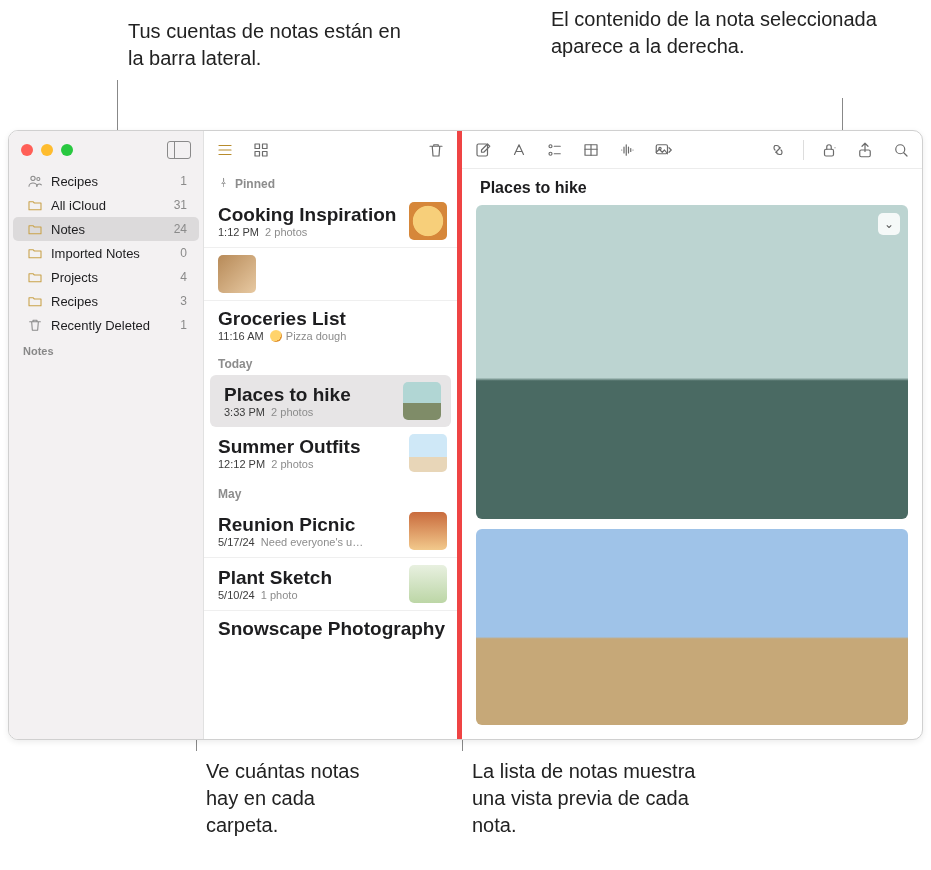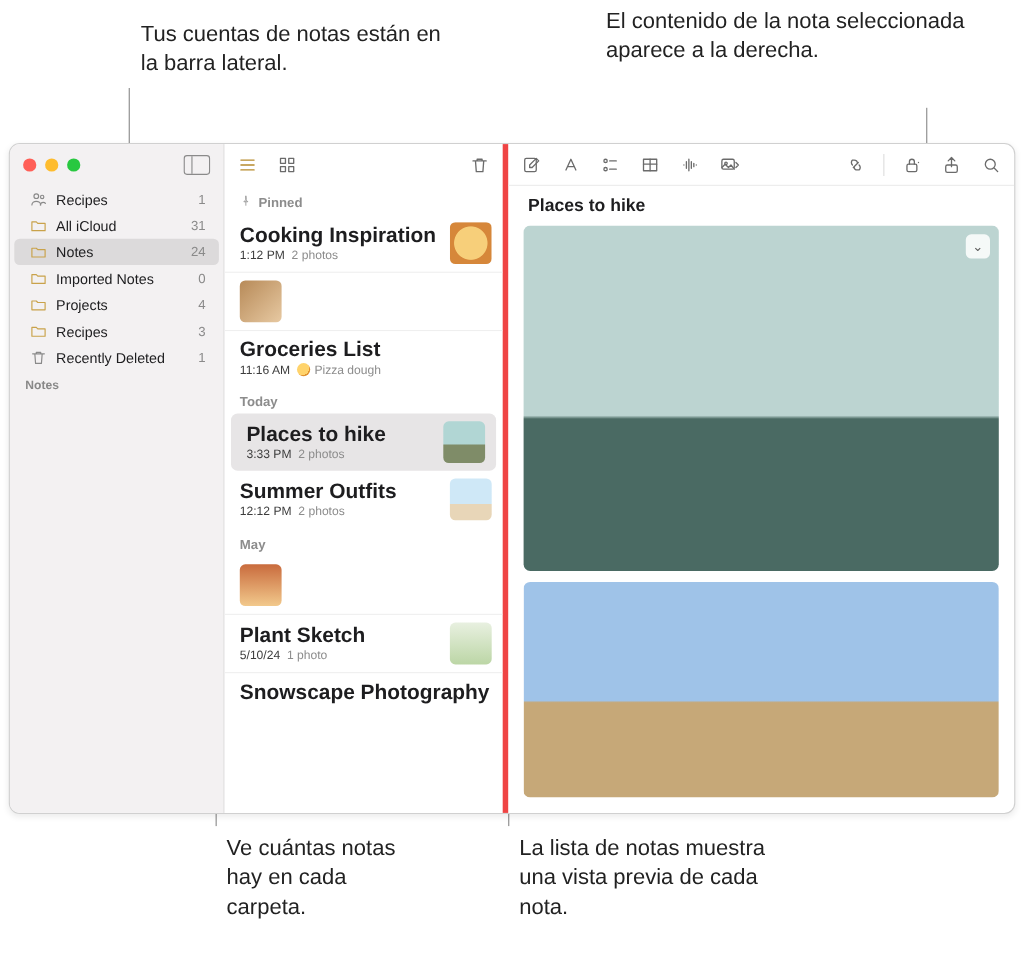--- a/index.html
+++ b/index.html
@@ -341,20 +341,24 @@
           <div class="note-sub"><span class="time">12:12 PM</span>&nbsp;&nbsp;<span>2 photos</span></div>
         </div>
         <div class="thumb th-summer"></div>
       </div>
 
       <div class="list-section-head">
         <span>May</span>
       </div>
 
       <div class="note-row">
+        <div class="txt">
+          <div class="note-title">Reunion Picnic</div>
+          <div class="note-sub"><span class="time">5/17/24</span>&nbsp;&nbsp;<span>Need everyone's u…</span></div>
+        </div>
         <div class="thumb th-picnic"></div>
       </div>
       <div class="note-row">
         <div class="txt">
           <div class="note-title">Plant Sketch</div>
           <div class="note-sub"><span class="time">5/10/24</span>&nbsp;&nbsp;<span>1 photo</span></div>
         </div>
         <div class="thumb th-plant"></div>
       </div>
       <div class="note-row" style="border-bottom:none">

